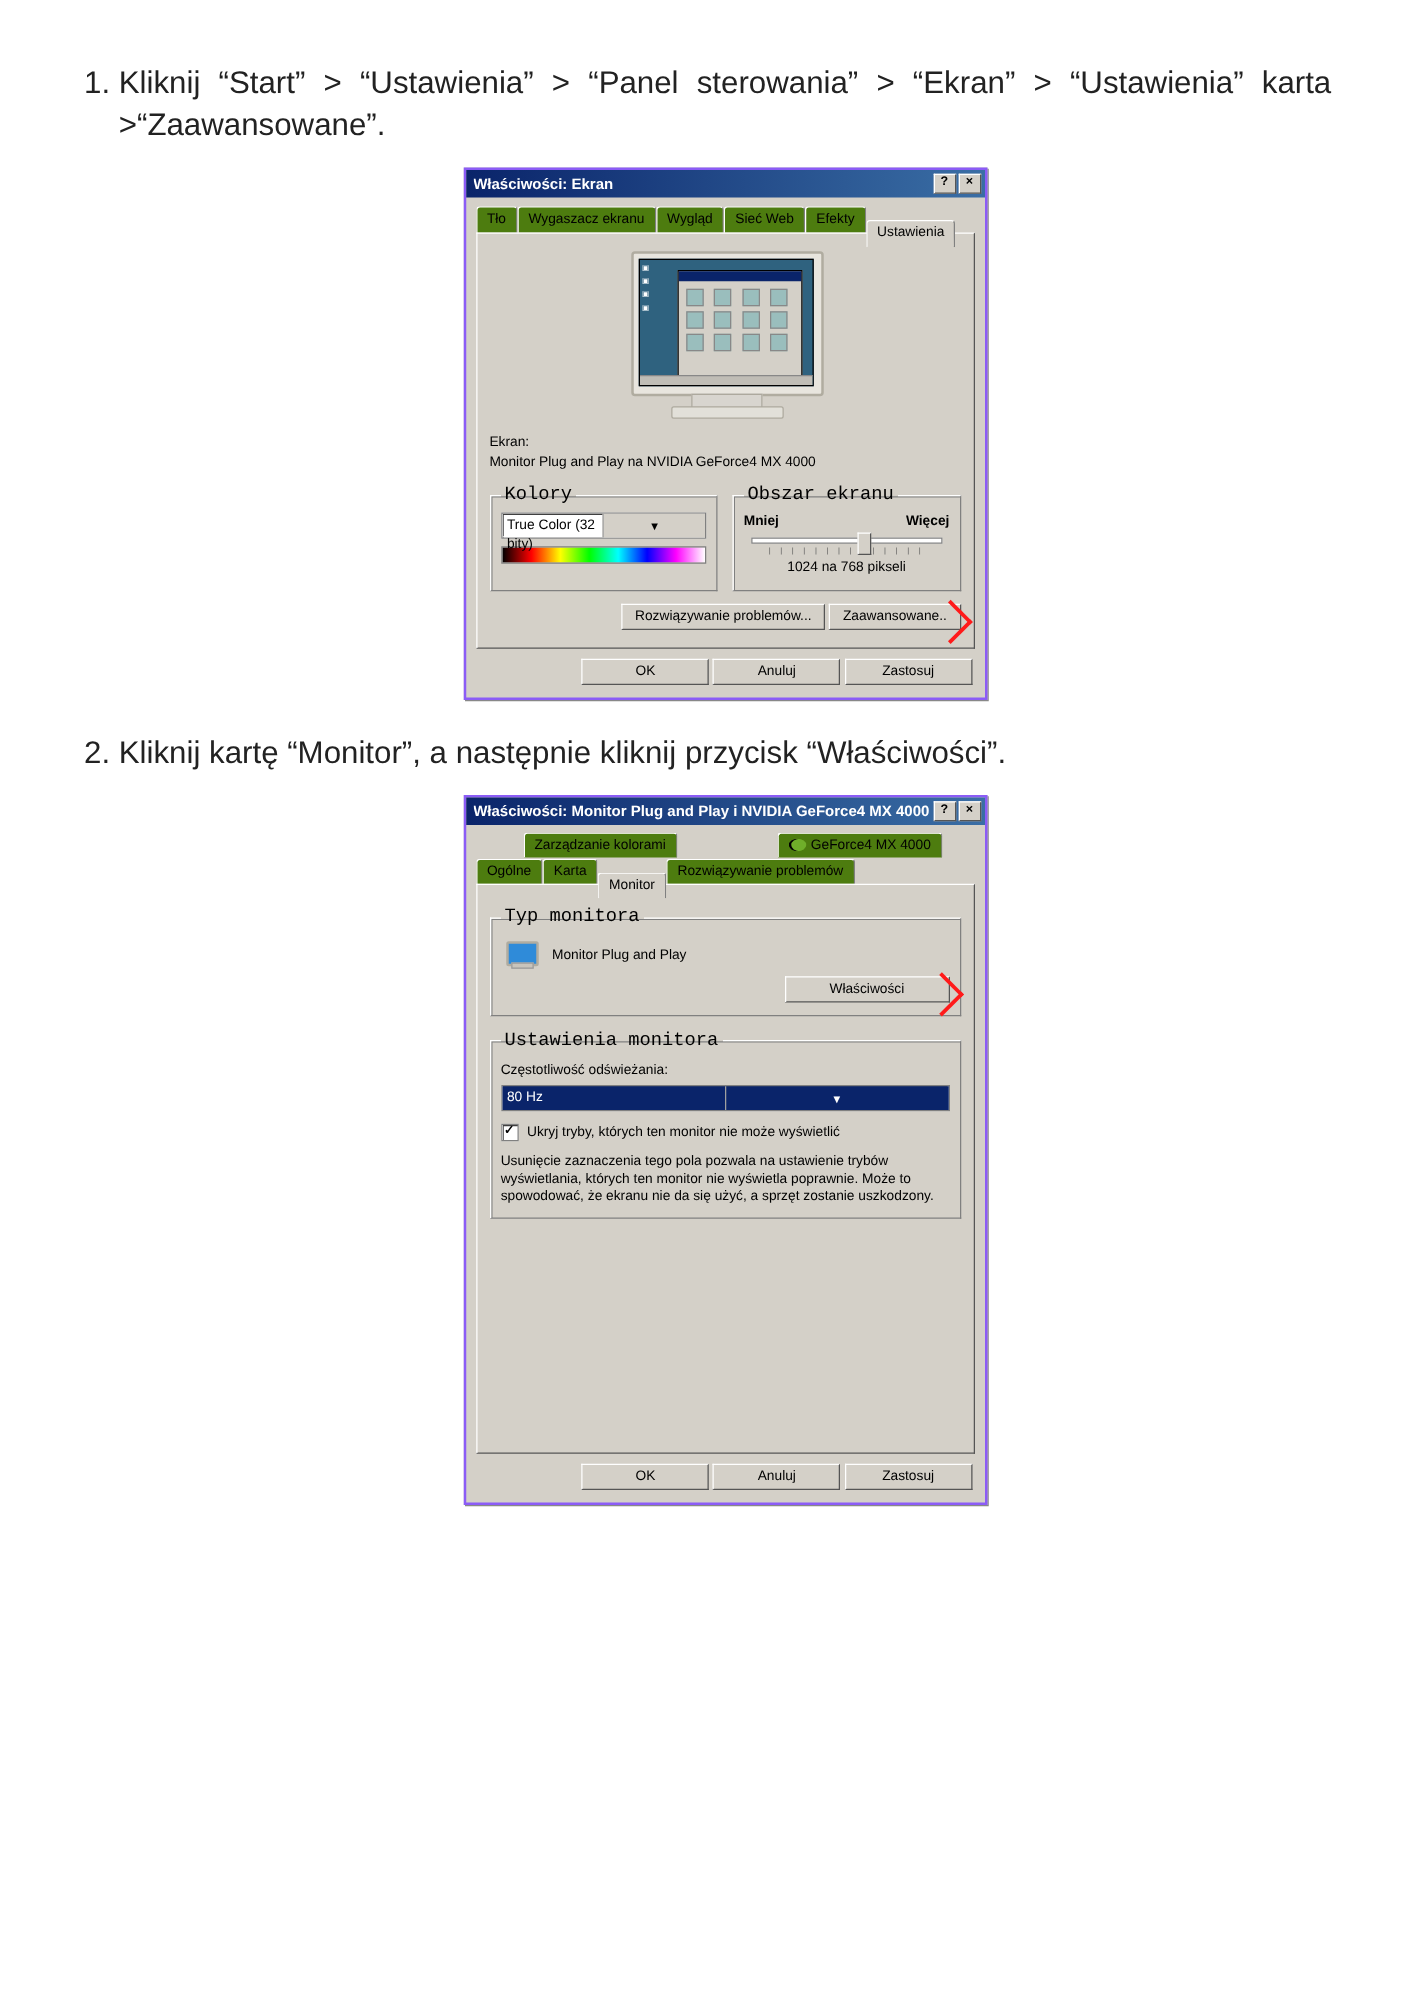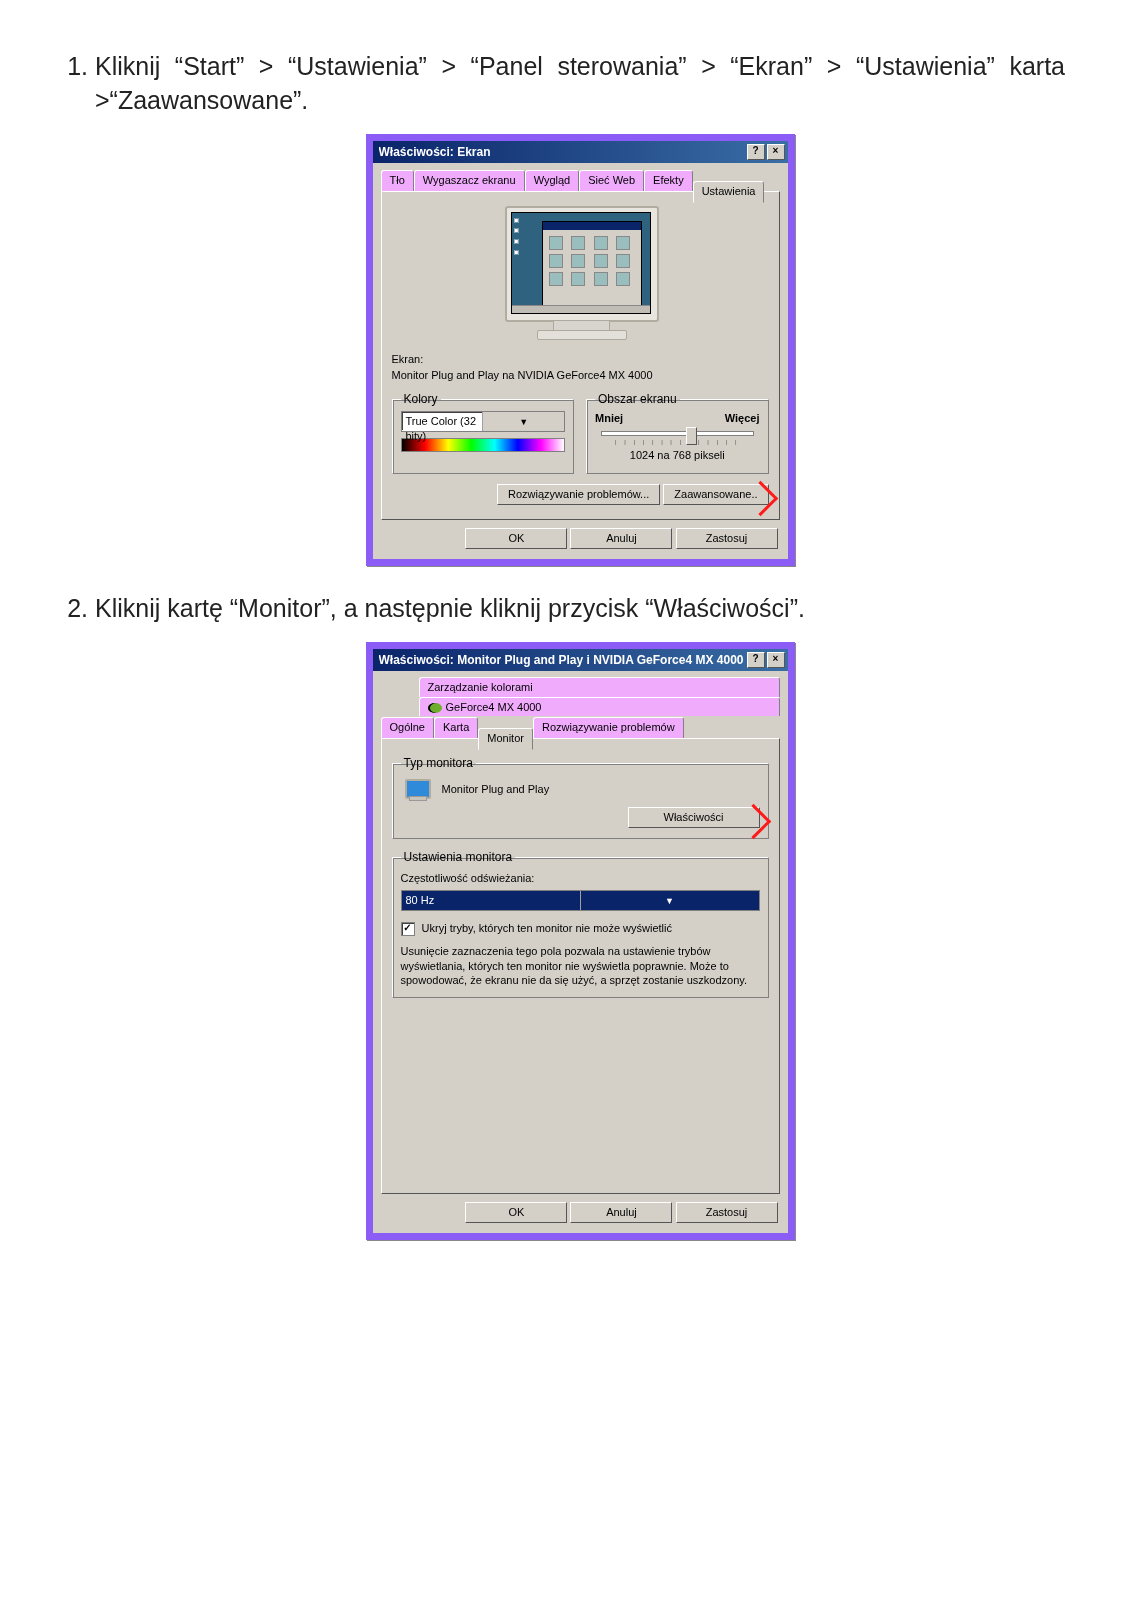--- a/index.html
+++ b/index.html
@@ -36,21 +36,21 @@
   }
   .dlg-center {
     text-align: center;
     margin: 16px 0 26px 0;
   }
   
   .dialog {
     display: inline-block;
     text-align: left;
     width: 415px;
-    border: 7px solid #8b5cf6;
+    border: 2px solid #8b5cf6;
     background: #d4d0c8;
     font-family: Tahoma, Verdana, Arial, sans-serif;
     font-size: 11px;
     color: #000;
     box-shadow: 1px 1px 0 #888;
   }
   .titlebar {
     background: linear-gradient(90deg, #0a246a 0%, #3a6ea5 100%);
     color: #fff;
     font-weight: bold;
@@ -69,21 +69,21 @@
     font-size: 10px; font-weight: bold;
     text-align: center; line-height: 12px;
     margin-left: 2px;
   }
   
   .tabs {
     padding: 6px 8px 0 8px;
   }
   .tab-row { display: flex; }
   .tab {
-    background: #f0abfc;
+    background: #4d7c0f;
     border: 1px solid #fff;
     border-right-color: #808080;
     border-bottom: none;
     padding: 2px 8px;
     border-radius: 3px 3px 0 0;
     font-size: 11px;
     position: relative;
     top: 1px;
   }
   .tab.back {
@@ -142,21 +142,21 @@
   .dw-grid span { width:12px; height:12px; background:#9abebd; border:1px solid #888; display:block; }
   .mon-stand1 { position:absolute; left:60px; top:114px; width:55px; height:10px; background:#d8d5cf; border:1px solid #ada99e; }
   .mon-stand2 { position:absolute; left:44px; top:124px; width:88px; height:8px; background:#e2e0d9; border:1px solid #ada99e; border-radius:2px; }
 
   .label { margin: 2px 0; }
   fieldset {
     border: 1px solid #808080; border-left-color:#fff; border-top-color:#fff;
     margin: 6px 0 0 0; padding: 4px 8px 10px 8px;
     box-shadow: inset 1px 1px 0 #808080;
   }
-  fieldset legend { font-size: 12px; padding: 0 3px; }
+  fieldset legend { font-size: 15px; padding: 0 3px; font-family: Liberation Mono, monospace; }
   .row2 { display:flex; gap:12px; }
   .row2 fieldset { flex:1; }
   .combo {
     display:flex; border:1px solid #808080; background:#fff; height:19px;
     box-shadow: inset -1px -1px 0 #fff, inset 1px 1px 0 #404040;
   }
   .combo span { flex:1; padding:2px 4px; }
   .combo .drop {
     width:16px; background:#d4d0c8; border-left:1px solid #a0a0a0;
     text-align:center; line-height:16px; font-size:9px;
@@ -339,21 +339,21 @@
 
       <div class="dlg-center">
         <div class="dialog second-dialog">
           <div class="titlebar">
             <span class="titlebar-text">Właściwości: Monitor Plug and Play i NVIDIA GeForce4 MX 4000</span>
             <span class="tb-btn">?</span>
             <span class="tb-btn">×</span>
           </div>
 
           <div class="tabs">
-            <div class="tab-row" style="padding-left:38px;flex-direction:column;">
+            <div class="tab-row" style="padding-left:38px;">
               <div class="tab back">Zarządzanie kolorami</div>
               <div style="width:80px;"></div>
               <div class="tab back">
                 <span class="nvidia-eye"></span><span>GeForce4 MX 4000</span>
               </div>
             </div>
             <div class="tab-row">
               <div class="tab">Ogólne</div>
               <div class="tab">Karta</div>
               <div class="tab active">Monitor</div>

